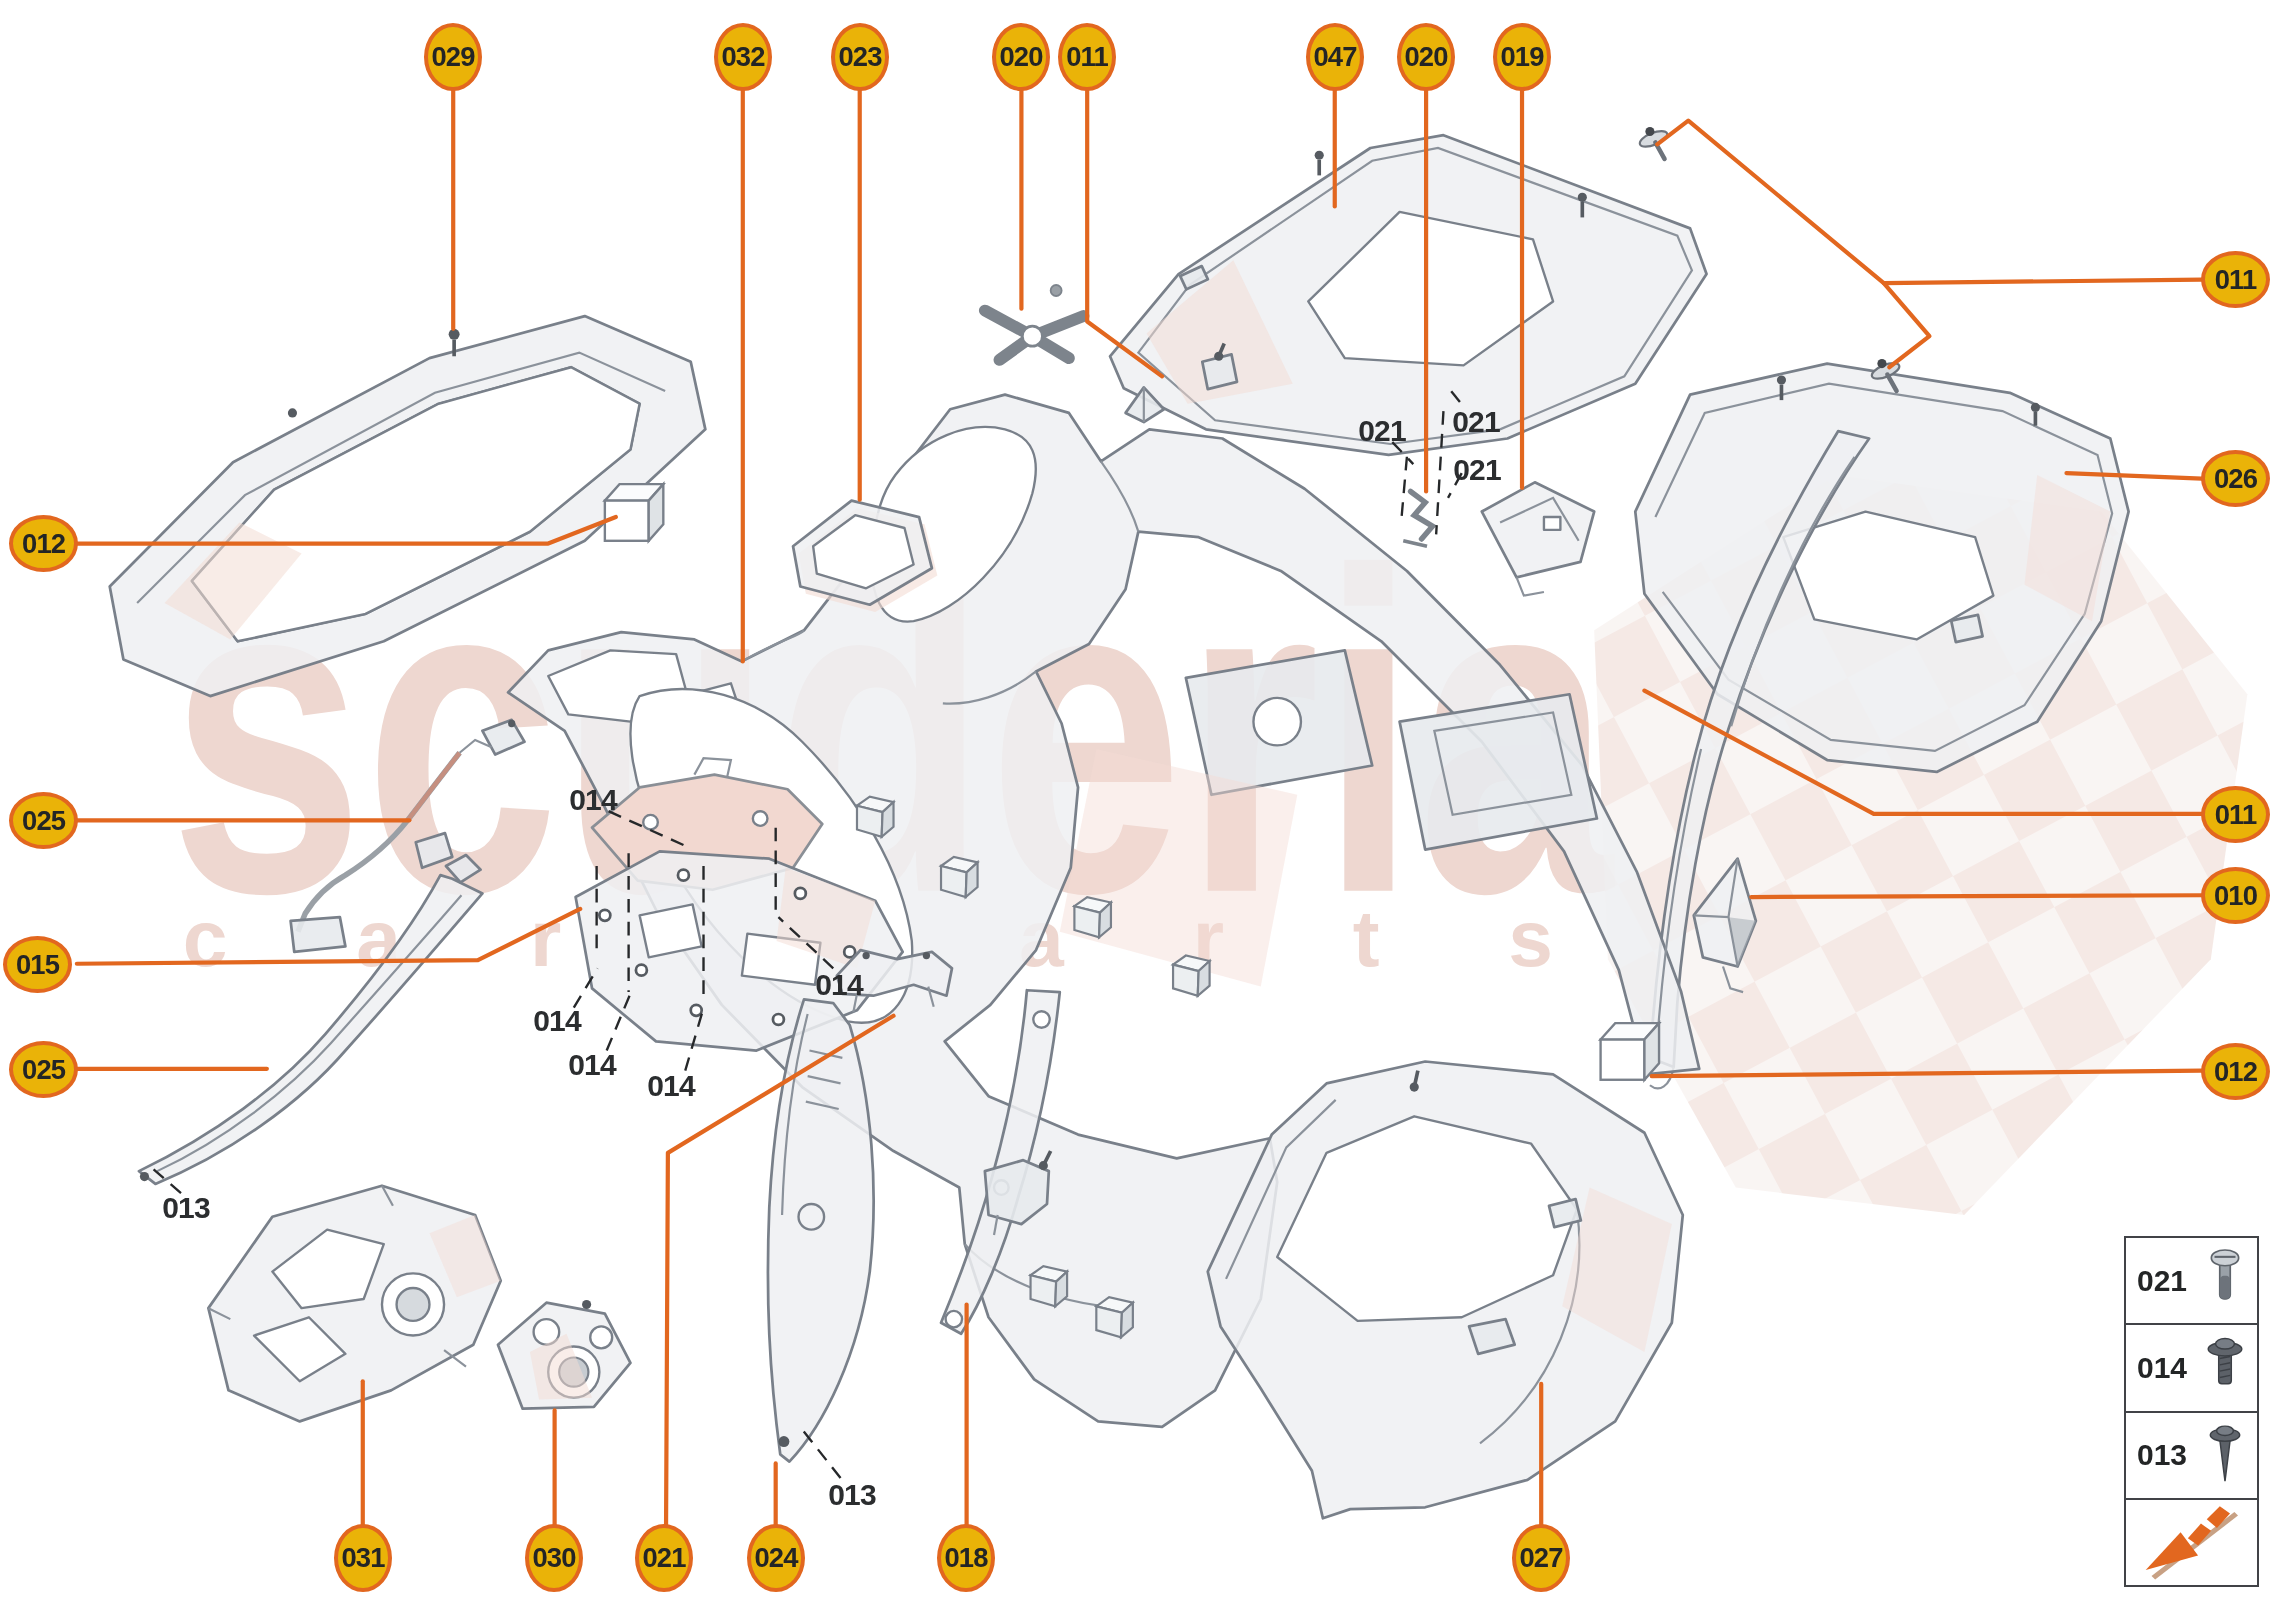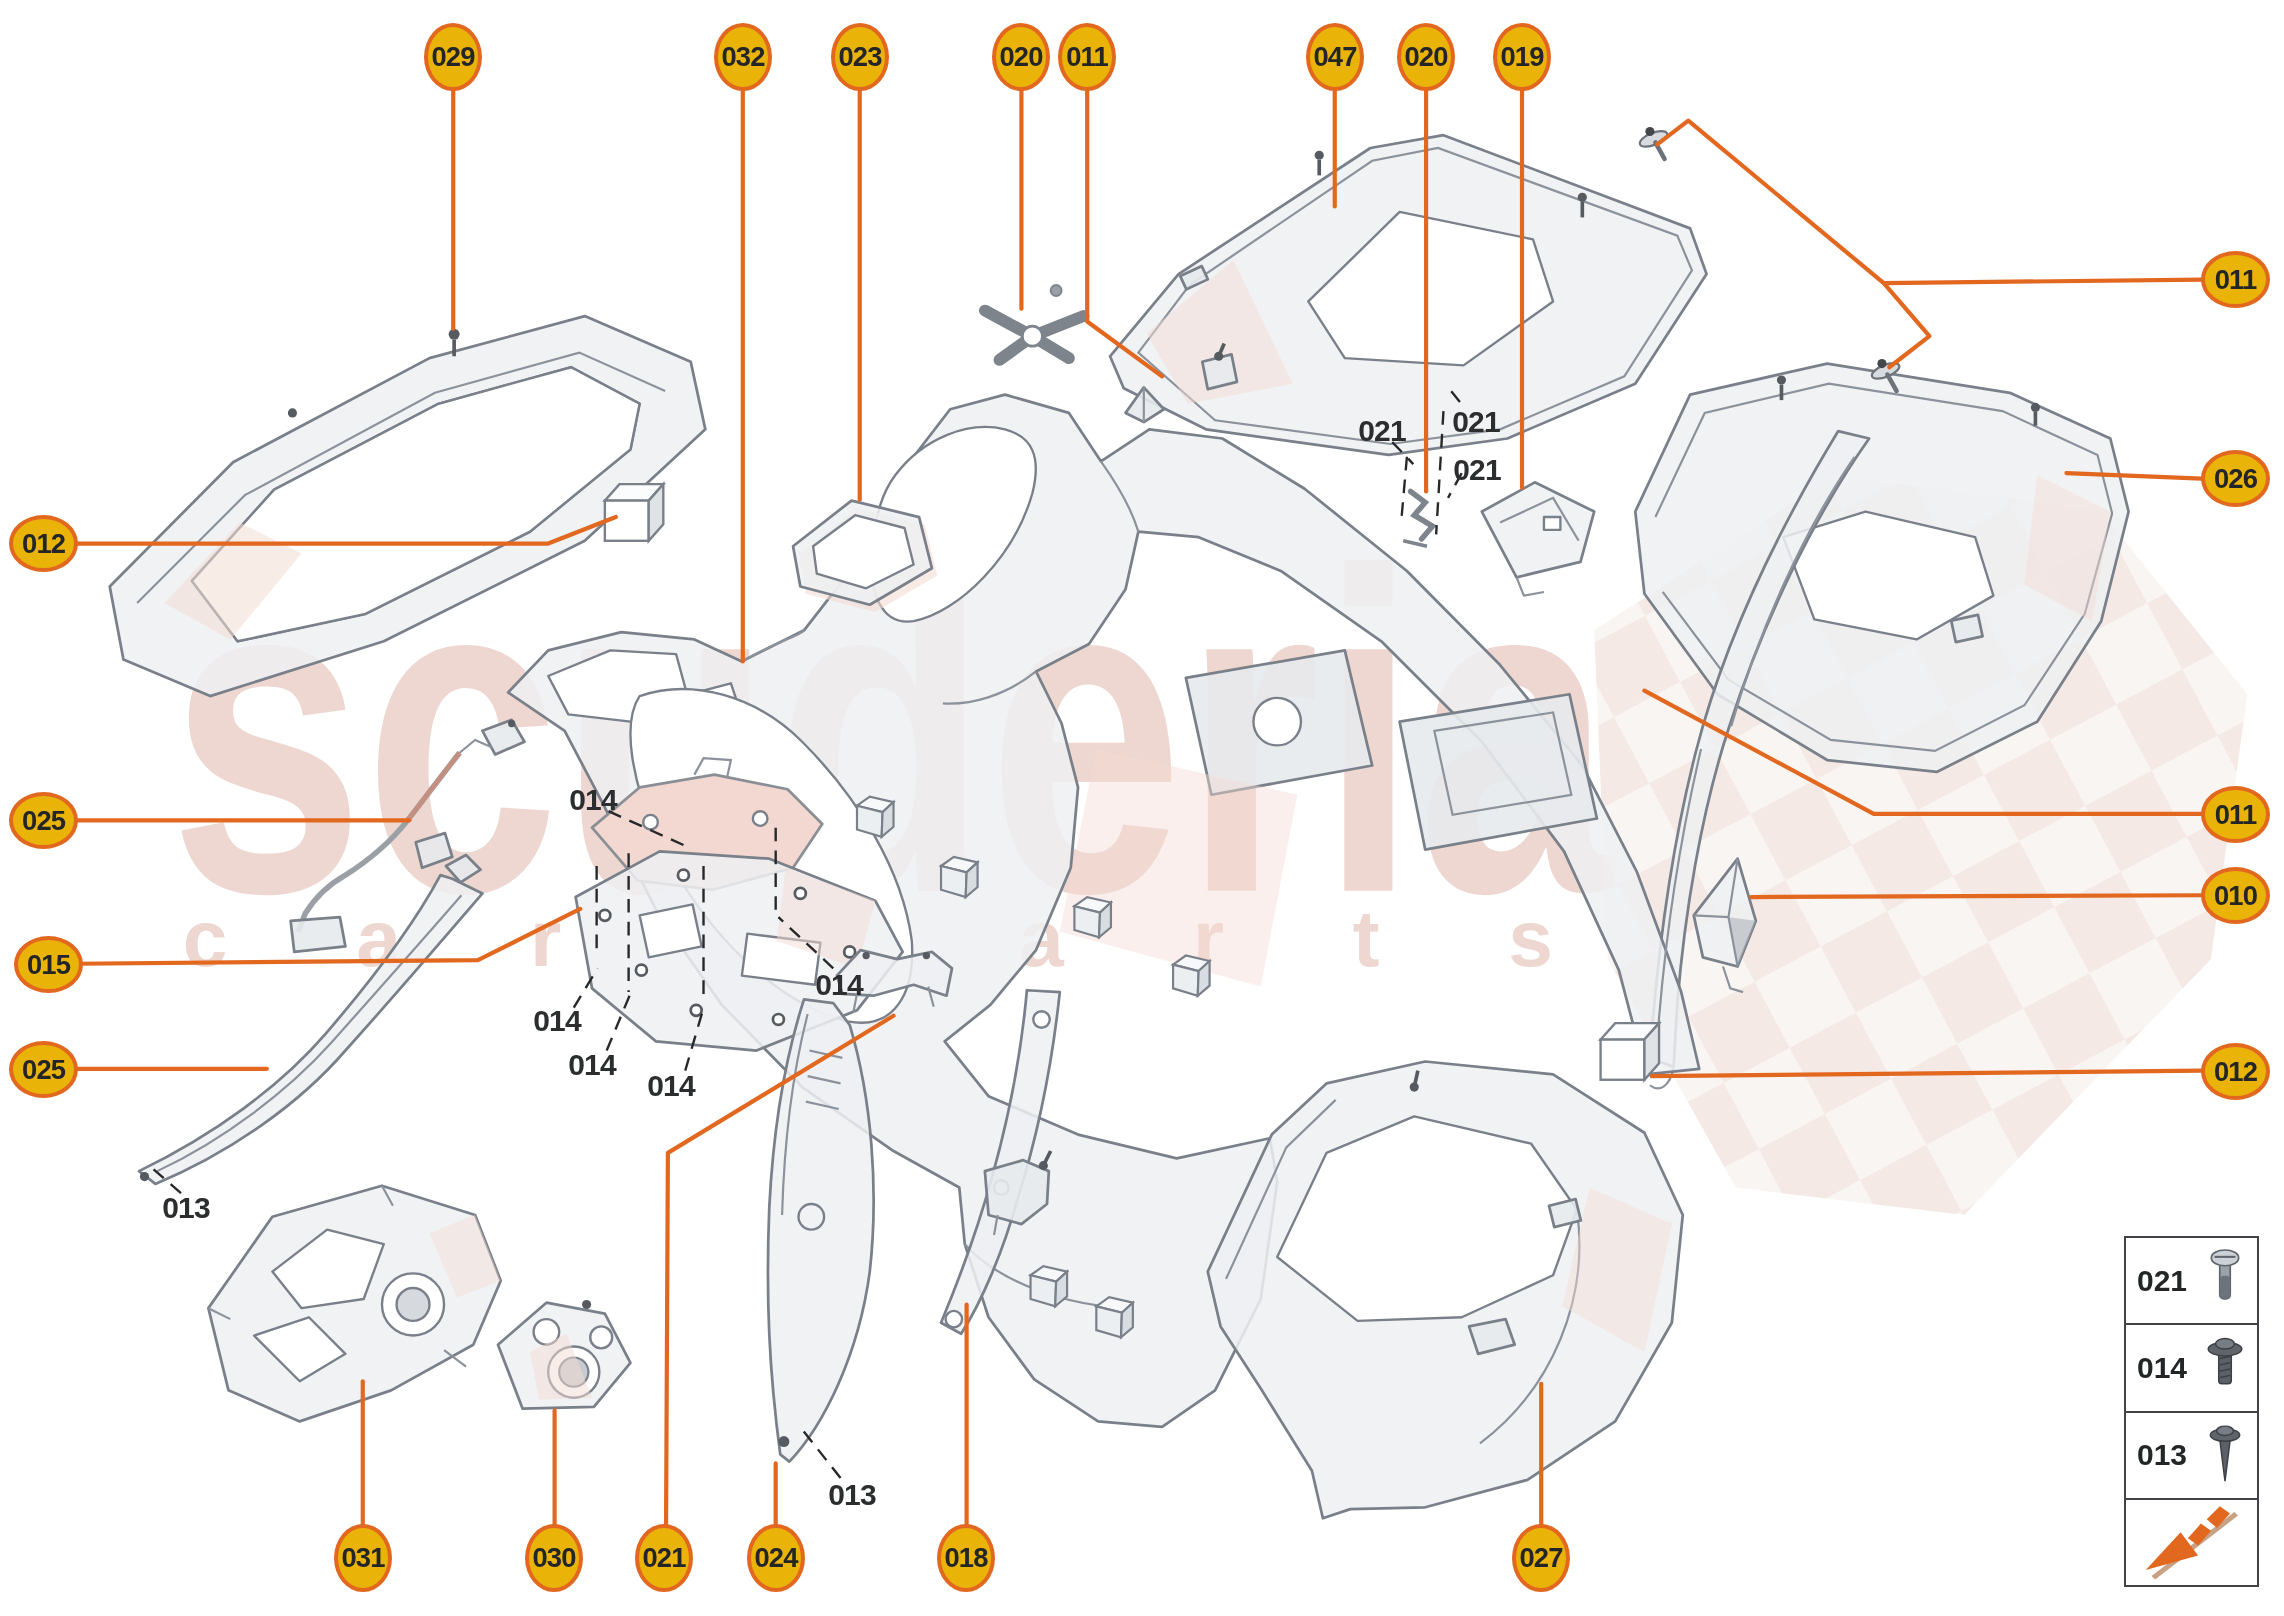--- a/index.html
+++ b/index.html
@@ -351,21 +351,21 @@
       <div class="badge" style="width: 58px; height: 68px; left: 1397px; top: 23px;">020</div>
       <div class="badge" style="width: 58px; height: 68px; left: 1493px; top: 23px;">019</div>
       <div class="badge" style="width: 58px; height: 68px; left: 334px; top: 1524px;">031</div>
       <div class="badge" style="width: 58px; height: 68px; left: 525px; top: 1524px; text-align: right;">030</div>
       <div class="badge" style="width: 58px; height: 68px; left: 635px; top: 1524px;">021</div>
       <div class="badge" style="width: 58px; height: 68px; left: 747px; top: 1524px;">024</div>
       <div class="badge" style="width: 58px; height: 68px; left: 937px; top: 1524px;">018</div>
       <div class="badge" style="width: 58px; height: 68px; left: 1512px; top: 1524px;">027</div>
       <div class="badge" style="width: 69px; height: 57px; left: 9.1px; top: 515px;">012</div>
       <div class="badge" style="width: 69px; height: 57px; left: 9.1px; top: 792px;">025</div>
-      <div class="badge" style="width: 69px; height: 57px; left: 14px; top: 936px;">015</div>
+      <div class="badge" style="width: 69px; height: 57px; left: 3px; top: 936px;">015</div>
       <div class="badge" style="width: 69px; height: 57px; left: 9.1px; top: 1041px;">025</div>
       <div class="badge" style="width: 69px; height: 57px; left: 2201px; top: 251px;">011</div>
       <div class="badge" style="width: 69px; height: 57px; left: 2201px; top: 450px;">026</div>
       <div class="badge" style="width: 69px; height: 57px; left: 2201px; top: 786px;">011</div>
       <div class="badge" style="width: 69px; height: 57px; left: 2201px; top: 867px;">010</div>
       <div class="badge" style="width: 69px; height: 57px; left: 2201px; top: 1043px;">012</div>
       <div class="flabel" style="left: 1382px; top: 431px;">021</div>
       <div class="flabel" style="left: 1476px; top: 422px;">021</div>
       <div class="flabel" style="left: 1477px; top: 470px;">021</div>
       <div class="flabel" style="left: 593px; top: 800px;">014</div>

